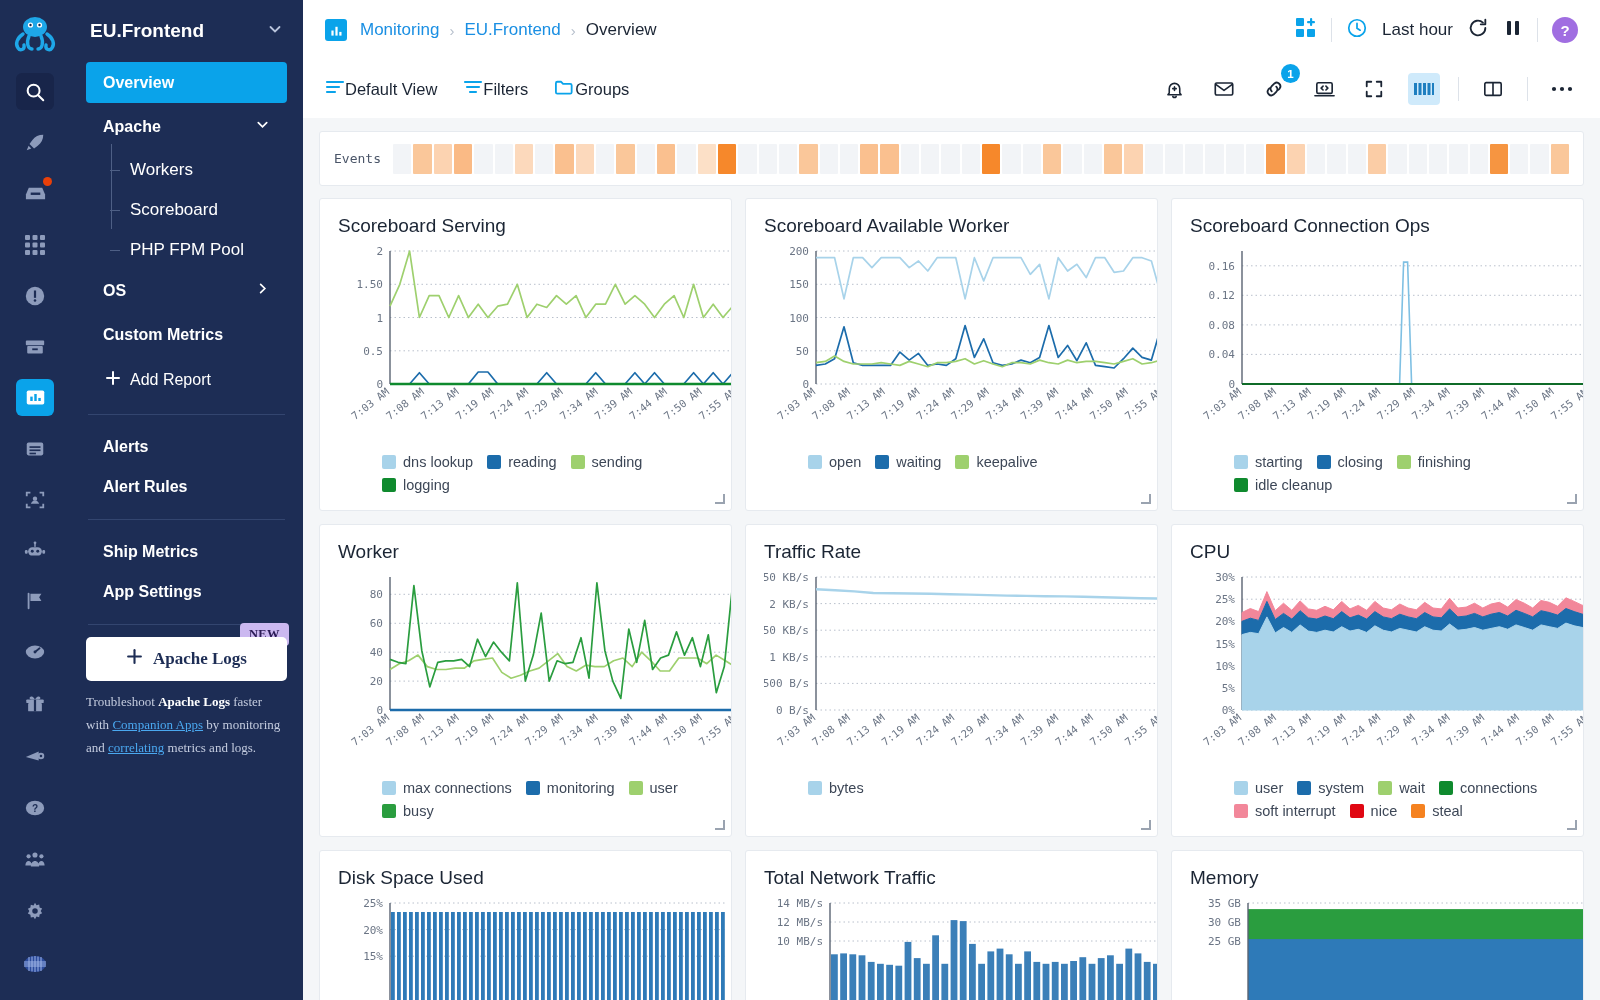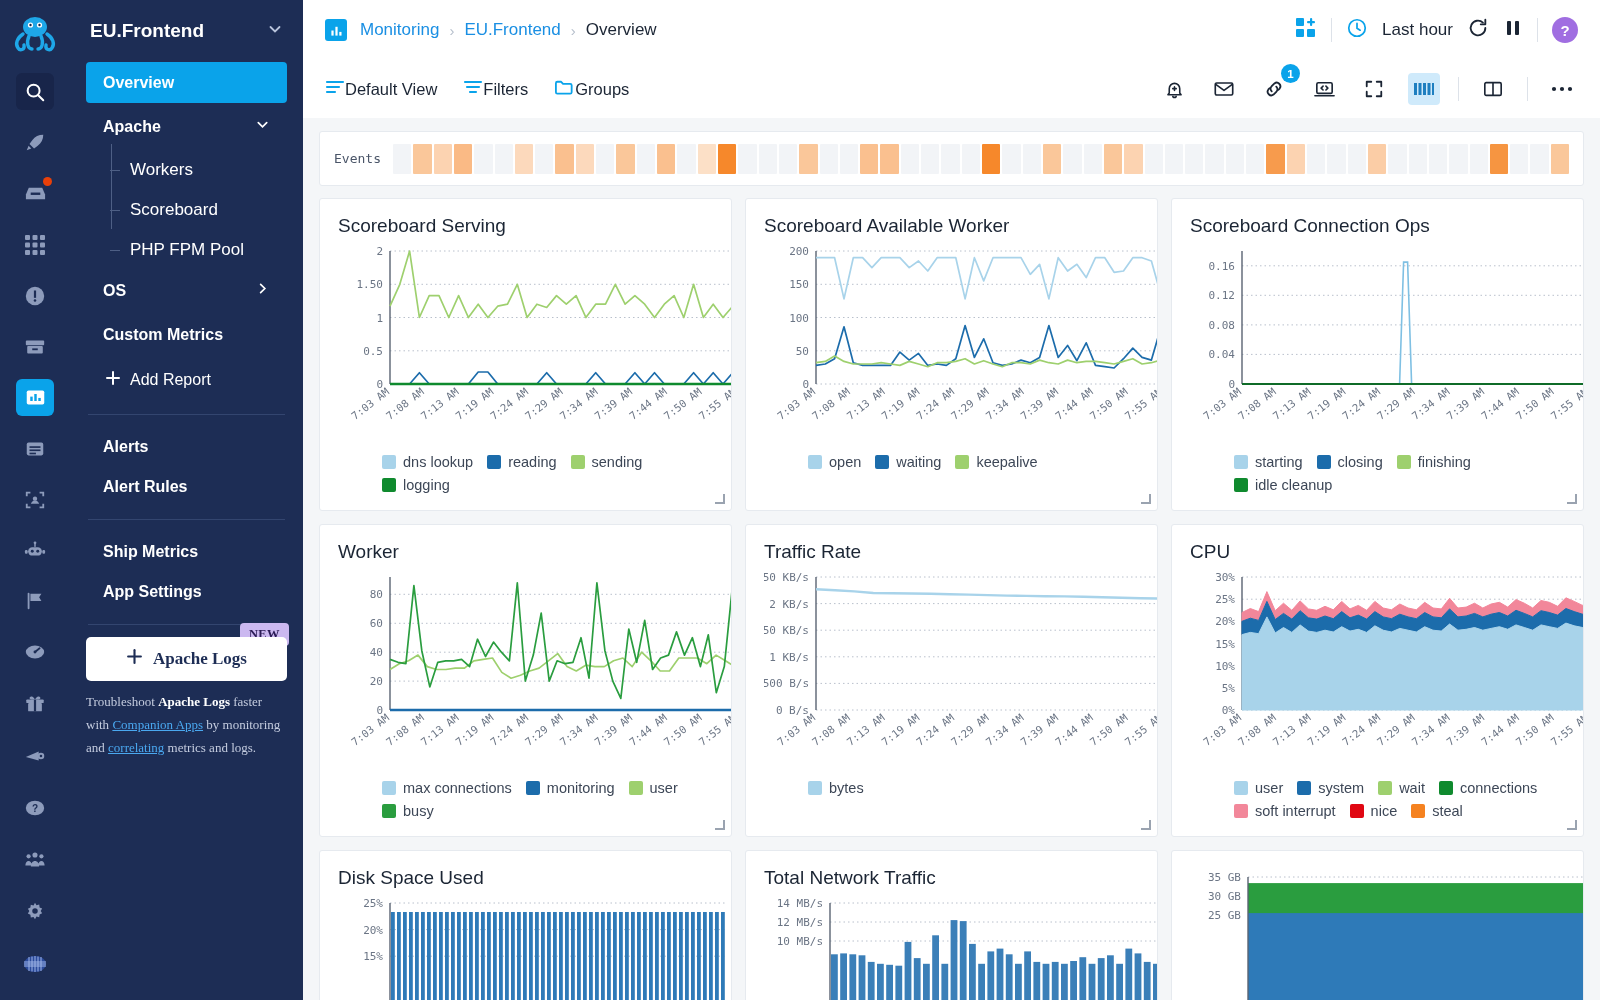--- a/index.html
+++ b/index.html
@@ -1056,20 +1056,21 @@
               <rect x="398.2" y="50.9" width="6.8" height="92.2" fill="#3b7fb8"></rect>
               <rect x="407.4" y="38.5" width="6.8" height="104.5" fill="#3b7fb8"></rect>
               <rect x="416.6" y="26.1" width="6.8" height="116.9" fill="#3b7fb8"></rect>
               <rect x="425.8" y="58.4" width="6.8" height="84.6" fill="#3b7fb8"></rect>
               <line x1="66" y1="10" x2="66" y2="143" stroke="#5a6372" stroke-width="1.4"></line>
             </svg>
        </div>
 
        </div>
         <div class="panel">
+          <div class="panel-title">Memory</div>
        <div class="plot">
          <svg width="440" height="205" viewBox="0 0 440 205">
               <line x1="58" y1="10.0" x2="434" y2="10.0" stroke="#b9c0cc" stroke-width="1" stroke-dasharray="1.5 3"></line>
               <text class="tickfont" x="51" y="14.0" text-anchor="end">35 GB</text>
               <line x1="58" y1="29.0" x2="434" y2="29.0" stroke="#b9c0cc" stroke-width="1" stroke-dasharray="1.5 3"></line>
               <text class="tickfont" x="51" y="33.0" text-anchor="end">30 GB</text>
               <line x1="58" y1="48.0" x2="434" y2="48.0" stroke="#b9c0cc" stroke-width="1" stroke-dasharray="1.5 3"></line>
               <text class="tickfont" x="51" y="52.0" text-anchor="end">25 GB</text>
               <rect x="58" y="16.1" width="376" height="126.9" fill="#2a9d3f"></rect>
               <rect x="58" y="46.1" width="376" height="96.9" fill="#2e7ab8"></rect>

